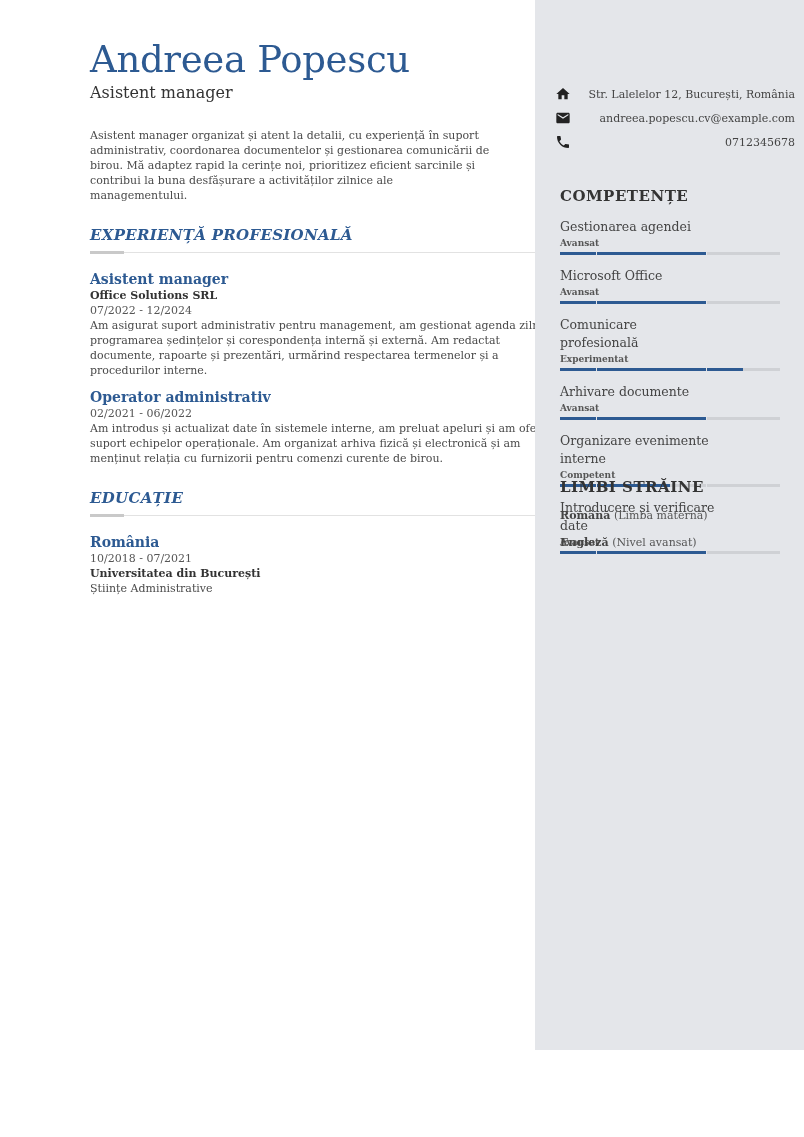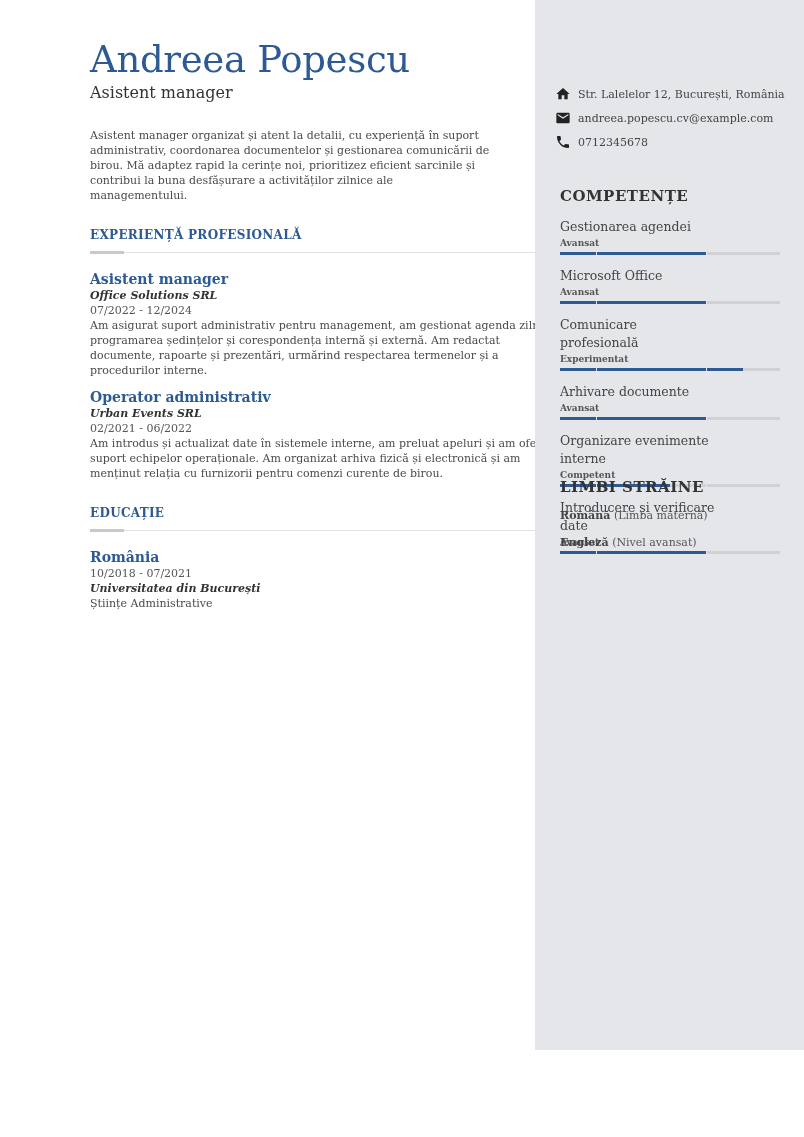--- a/index.html
+++ b/index.html
@@ -5,36 +5,36 @@
   * { box-sizing: border-box; margin: 0; padding: 0; }
   html, body { width: 804px; height: 1137px; background: #ffffff; overflow: hidden; }
   body { position: relative; font-family: "DejaVu Serif", "Liberation Serif", serif; color: #333; }
 
   .main { position: absolute; left: 42px; top: 38px; width: 470px; margin-left: 48px; }
   .name { font-size: 37px; color: #2d5a92; font-weight: normal; line-height: 44px; letter-spacing: -0.3px; }
   .job-title { font-size: 16px; color: #333; margin-top: 0px; line-height: 22px; }
   .summary { margin-top: 24px; font-size: 11px; line-height: 15px; color: #4a4a4a; width: 400px; }
 
   .section { margin-top: 22px; }
-  .section-title { font-size: 12px; font-weight: bold; color: #2d5a92; letter-spacing: 0.3px; line-height: 20px; }
+  .section-title { font-size: 15px; font-weight: bold; color: #2d5a92; letter-spacing: 0.3px; line-height: 20px; font-style: italic; }
   .section-rule { position: relative; height: 3px; margin-top: 6px; }
   .section-rule .line { position: absolute; left: 0; right: 0; top: 1px; height: 1px; background: #e2e2e2; }
   .section-rule .accent { position: absolute; left: 0; top: 0; width: 34px; height: 3px; background: #c9c9c9; }
 
   .entry { margin-top: 16px; }
   .entry + .entry { margin-top: 10px; }
   .entry-title { font-size: 14px; font-weight: bold; color: #2d5a92; line-height: 18px; }
-  .entry-org { font-size: 11px; font-weight: bold; color: #333; line-height: 15px; font-style: italic; }
+  .entry-org { font-size: 11px; font-weight: bold; color: #333; line-height: 15px; }
   .entry-date { font-size: 11px; color: #555; line-height: 15px; }
   .entry-desc { font-size: 11px; color: #4a4a4a; line-height: 15px; }
   .entry-plain { font-size: 11px; color: #4a4a4a; line-height: 15px; }
 
   .sidebar { position: absolute; left: 535px; top: 0; width: 269px; height: 1050px; background: #e4e6ea; }
   .contact { position: absolute; left: 20px; top: 82px; width: 240px; }
-  .contact-row { display: flex; align-items: center; height: 24px; font-size: 11px; color: #444; }
+  .contact-row { display: flex; align-items: center; height: 24px; font-size: 11px; color: #444; justify-content: space-between; }
   .contact-icon { width: 16px; height: 16px; margin-right: 7px; display: flex; align-items: center; justify-content: center; }
   .contact-icon svg { width: 16px; height: 16px; fill: #222; }
 
   .side-section-title { font-size: 15px; font-weight: bold; color: #333; letter-spacing: 0.5px; line-height: 20px; }
   .skills { position: absolute; left: 25px; top: 186px; width: 220px; }
   .skill { margin-top: 12px; }
   .skill-head { display: flex; justify-content: space-between; align-items: flex-start; flex-direction: column; }
   .skill-name { font-size: 12.5px; color: #444; line-height: 18px; max-width: 155px; }
   .skill-level { font-size: 9px; color: #555; line-height: 12px; padding-top: 1px; white-space: nowrap; font-weight: bold; }
   .skill-bar { position: relative; height: 3px; margin-top: 3px; display: flex; }
@@ -62,21 +62,20 @@
 
     <div class="entry">
       <div class="entry-title">Asistent manager</div>
       <div class="entry-org">Office Solutions SRL</div>
       <div class="entry-date">07/2022 - 12/2024</div>
       <div class="entry-desc">Am asigurat suport administrativ pentru management, am gestionat agenda zilnică, programarea ședințelor și corespondența internă și externă. Am redactat documente, rapoarte și prezentări, urmărind respectarea termenelor și a procedurilor interne.</div>
     </div>
 
     <div class="entry">
       <div class="entry-title">Operator administrativ</div>
-      <div class="entry-org">Urban Events SRL</div>
       <div class="entry-date">02/2021 - 06/2022</div>
       <div class="entry-desc">Am introdus și actualizat date în sistemele interne, am preluat apeluri și am oferit suport echipelor operaționale. Am organizat arhiva fizică și electronică și am menținut relația cu furnizorii pentru comenzi curente de birou.</div>
     </div>
   </div>
 
   <div class="section">
     <div class="section-title">EDUCAȚIE</div>
     <div class="section-rule">
         <div class="line"></div>
         <div class="accent"></div>

